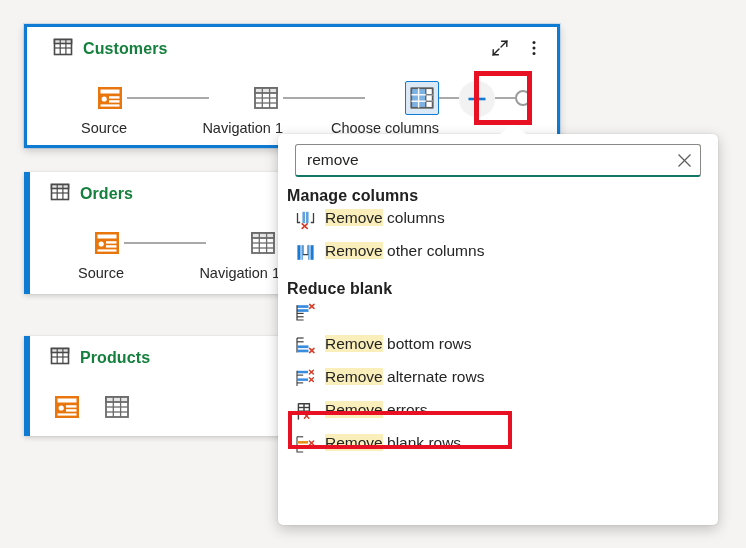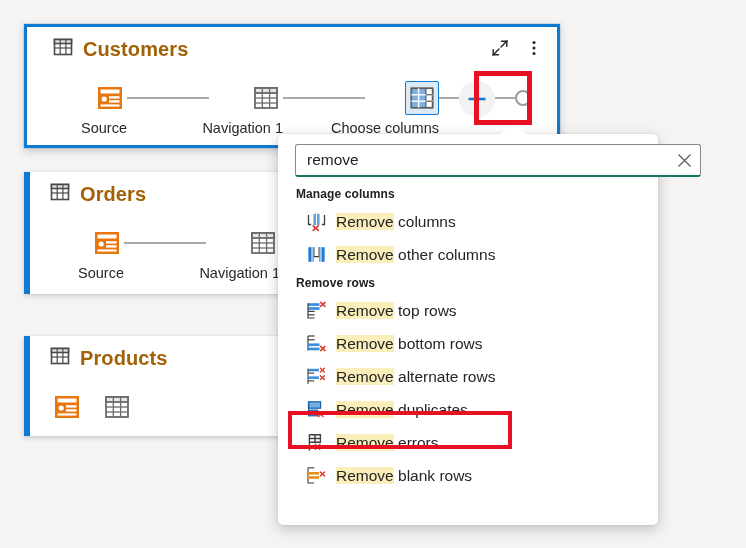--- a/index.html
+++ b/index.html
@@ -42,23 +42,23 @@
 
   .card-header {
     position: absolute;
     left: 26px;
     top: 10px;
     display: flex;
     align-items: center;
     gap: 10px;
   }
   .card-title {
-    font-size: 20px;
+    font-size: 16px;
     font-weight: bold;
-    color: #a16207;
+    color: #15803d;
     white-space: nowrap;
     letter-spacing: 0.1px;
   }
 
   .card-actions {
     position: absolute;
     right: 12px;
     top: 10px;
     display: flex;
     align-items: center;
@@ -152,21 +152,21 @@
   .redbox.menu {
     border-width: 4px;
     z-index: 60;
   }
 
   
   .flyout {
     position: absolute;
     left: 278px;
     top: 134px;
-    width: 380px;
+    width: 440px;
     height: 391px;
     background: #ffffff;
     border-radius: 5px;
     box-shadow: 0 4px 14px rgba(0,0,0,0.22), 0 0 2px rgba(0,0,0,0.14);
     z-index: 30;
     box-sizing: border-box;
   }
   .flyout-tip {
     position: absolute;
     left: 222px;
@@ -210,31 +210,31 @@
     cursor: pointer;
   }
 
   .menu-list {
     position: absolute;
     left: 0;
     top: 48px;
     right: 0;
   }
   .group-head {
-    font-size: 12px;
+    font-size: 16px;
     font-weight: bold;
     color: #212121;
-    padding: 5px 0 4px 18px;
+    padding: 5px 0 4px 9px;
     letter-spacing: 0.1px;
   }
   .menu-item {
     display: flex;
-    align-items: center;
+    align-items: flex-start;
     height: 33px;
-    padding-left: 28px;
+    padding-left: 17px;
     cursor: pointer;
     gap: 9px;
   }
   .mi-icon {
     width: 21px;
     height: 21px;
     flex: 0 0 21px;
     display: flex;
     align-items: center;
     justify-content: center;
@@ -511,39 +511,38 @@
           <g stroke="#3d3d3d" stroke-width="1.4" fill="none">
             <polyline points="7.8,3.2 7.8,12.6 13.2,12.6 13.2,3.2"></polyline>
           </g>
           <rect x="6.4" y="3.2" width="1.5" height="14.6" fill="#5fa2dd"></rect>
           <rect x="13.1" y="3.2" width="1.5" height="14.6" fill="#5fa2dd"></rect>
         </svg>
       </span>
       <span class="mi-label"><span class="hl">Remove</span><span> other columns</span></span>
     </div>
 
-    <div class="group-head">Remove rows</div>
+    <div class="group-head">Reduce blank</div>
 
     <div class="menu-item">
       <span class="mi-icon">
         <svg width="21" height="21" viewBox="0 0 21 21">
           <rect x="2" y="3.2" width="11.5" height="2.7" fill="#3a8dde"></rect>
           <rect x="2" y="7.2" width="11.5" height="2.7" fill="#3a8dde"></rect>
           <g stroke="#3d3d3d" stroke-width="1.2" fill="none">
             <polyline points="2,11.4 8.6,11.4"></polyline>
             <polyline points="2,3.2 2,18 8.6,18"></polyline>
             <polyline points="2,14.8 8.6,14.8"></polyline>
           </g>
           <g stroke="#d83b27" stroke-width="1.5" stroke-linecap="round">
             <line x1="14.6" y1="2.4" x2="19" y2="6.4"></line>
             <line x1="19" y1="2.4" x2="14.6" y2="6.4"></line>
           </g>
         </svg>
       </span>
-      <span class="mi-label"><span class="hl">Remove</span><span> top rows</span></span>
     </div>
 
     <div class="menu-item">
       <span class="mi-icon">
         <svg width="21" height="21" viewBox="0 0 21 21">
           <g stroke="#3d3d3d" stroke-width="1.2" fill="none">
             <polyline points="2,3 8.6,3"></polyline>
             <polyline points="2,3 2,17.4"></polyline>
             <polyline points="2,6.8 8.6,6.8"></polyline>
           </g>
@@ -572,34 +571,20 @@
             <line x1="14.4" y1="2.2" x2="18.4" y2="5.9"></line>
             <line x1="18.4" y1="2.2" x2="14.4" y2="5.9"></line>
             <line x1="14.4" y1="9.8" x2="18.4" y2="13.5"></line>
             <line x1="18.4" y1="9.8" x2="14.4" y2="13.5"></line>
           </g>
         </svg>
       </span>
       <span class="mi-label"><span class="hl">Remove</span><span> alternate rows</span></span>
     </div>
 
-    <div class="menu-item">
-      <span class="mi-icon">
-        <svg width="21" height="21" viewBox="0 0 21 21">
-          <rect x="2.6" y="2.8" width="12" height="6.4" fill="#74aee4" stroke="#1a5fa8" stroke-width="1.2"></rect>
-          <rect x="2.6" y="11.2" width="9" height="5.6" fill="#74aee4" stroke="#1a5fa8" stroke-width="1.2"></rect>
-          <line x1="2.6" y1="2.8" x2="2.6" y2="16.8" stroke="#1a5fa8" stroke-width="1.4"></line>
-          <g stroke="#d83b27" stroke-width="1.5" stroke-linecap="round">
-            <line x1="12.6" y1="12.8" x2="17" y2="17.4"></line>
-            <line x1="17" y1="12.8" x2="12.6" y2="17.4"></line>
-          </g>
-        </svg>
-      </span>
-      <span class="mi-label"><span class="hl">Remove</span><span> duplicates</span></span>
-    </div>
 
     <div class="menu-item">
       <span class="mi-icon">
         <svg width="21" height="21" viewBox="0 0 21 21">
           <g stroke="#3d3d3d" stroke-width="1.4" fill="none">
             <line x1="3.4" y1="2.4" x2="3.4" y2="18.6"></line>
             <polyline points="3.4,2.8 14.4,2.8 14.4,10.2 3.4,10.2"></polyline>
             <line x1="9" y1="2.8" x2="9" y2="10.2"></line>
             <line x1="3.4" y1="6.5" x2="14.4" y2="6.5"></line>
           </g>

